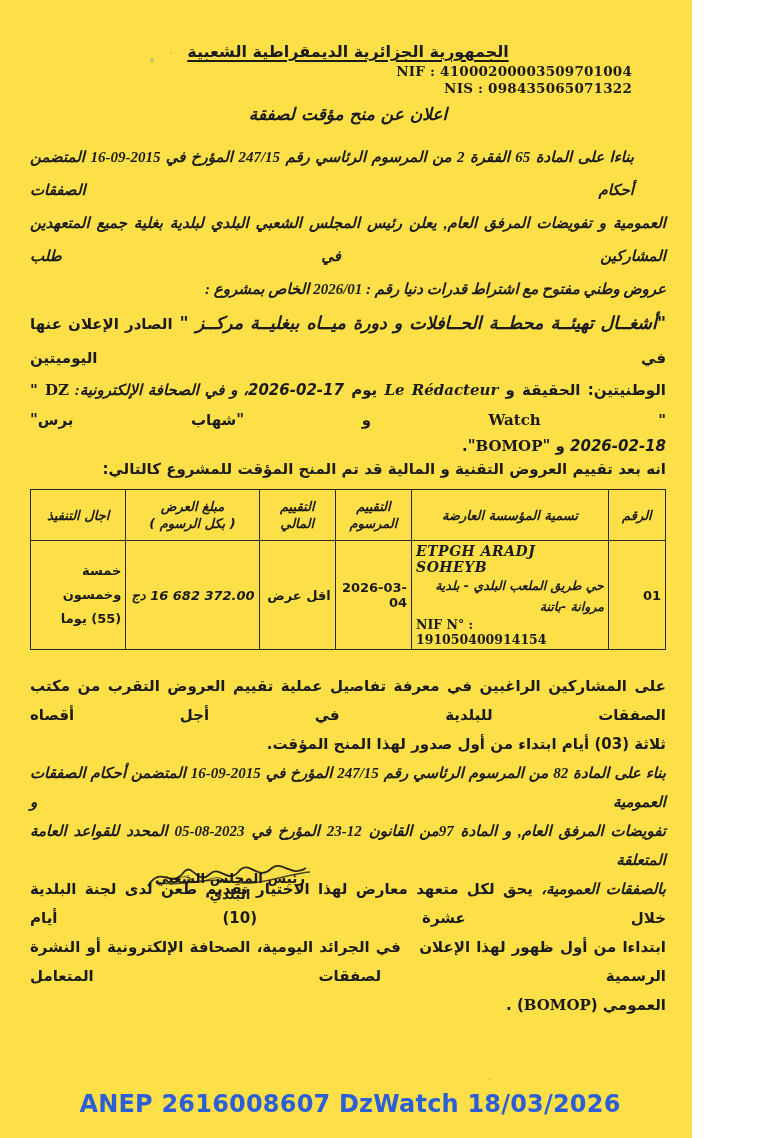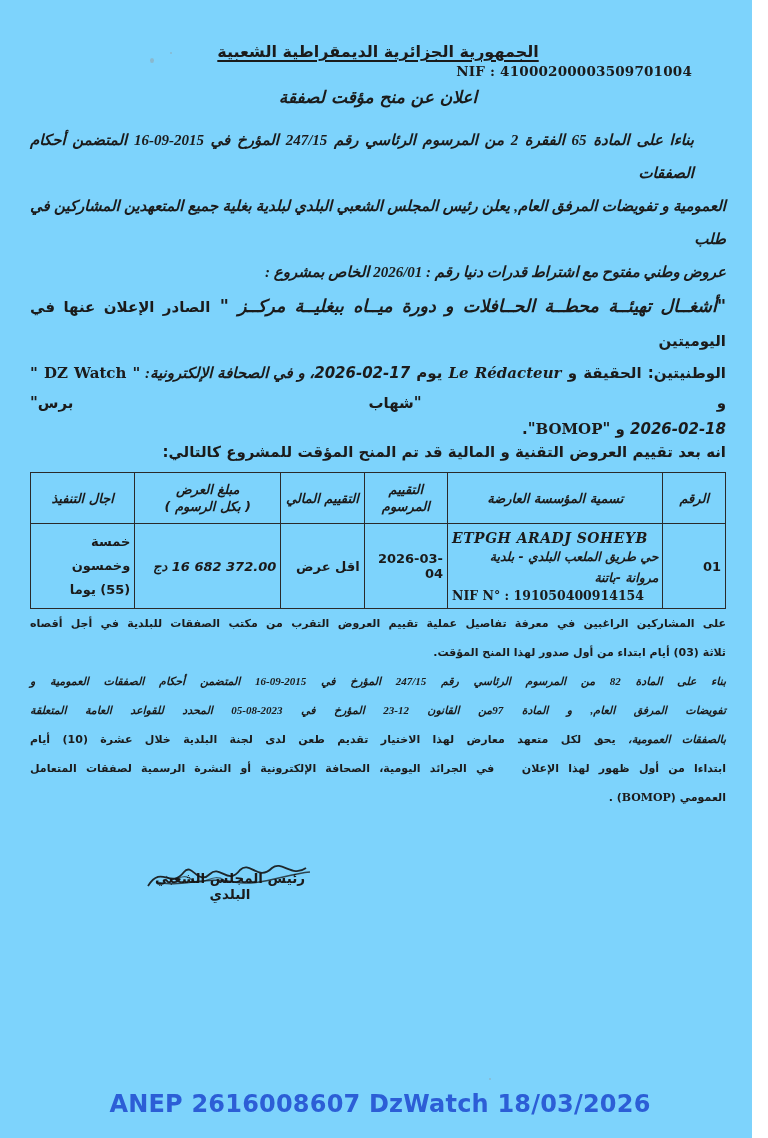--- a/index.html
+++ b/index.html
@@ -1,18 +1,18 @@
 <!DOCTYPE html>
 <html lang="ar"><head>
 <meta charset="utf-8">
 <style>
   html,body { margin:0; padding:0; background:#ffffff; }
   .page {
-    position:relative; width:752px; height:1138px; overflow:hidden;
-    background:#7dd3fc; color:#1b1b1b;
+    position:relative; width:692px; height:1138px; overflow:hidden;
+    background:#fde047; color:#1b1b1b;
     font-family:"DejaVu Sans", sans-serif;
     direction:rtl;
   }
   .content { padding:0 26px 0 30px; }
 
   .republic { margin-top:42px; text-align:center; font-weight:bold; font-size:16px; }
   .u { text-decoration:underline; text-underline-offset:3px; text-decoration-thickness:1.5px; }
 
   .admin { margin-top:26px; text-align:right; font-weight:bold; font-size:15.5px; }
   .admin-line { line-height:26px; }
@@ -44,21 +44,21 @@
   table.award th { height:46px; font-size:13px; font-weight:bold; font-style:italic; text-align:center; vertical-align:middle; line-height:17px; }
   table.award td { height:80px; vertical-align:middle; font-weight:bold; font-size:13px; }
   td.cell-num { vertical-align:top; padding-top:10px; font-size:13.5px; }
   .company-name { font-family:"DejaVu Serif", serif; font-style:italic; font-weight:bold; font-size:14px; letter-spacing:0.5px; }
   .company-addr { font-style:italic; font-size:12.5px; line-height:21px; }
   .company-nif { font-family:"DejaVu Serif", serif; font-size:12.5px; direction:ltr; }
   .cell-amount { font-style:italic; font-size:15px; }
   .cell-fin { font-size:15.5px; }
   .cell-dur { font-size:13.5px; line-height:24px; }
 
-  .closing { font-weight:bold; font-size:11px; }
+  .closing { margin-top:22px; font-weight:bold; font-size:15px; }
   .closing .line { line-height:29px; }
 
   .signature { position:absolute; left:138px; top:856px; width:184px; height:44px; text-align:center;
                font-weight:bold; font-size:13.5px; }
   .signature .sig-text { position:absolute; left:0; right:0; top:14px; }
   .signature svg { position:absolute; left:0; top:0; }
 
   .footer { position:absolute; left:8px; right:0; top:1090px; text-align:center; direction:ltr;
             font-weight:bold; font-size:24px; letter-spacing:0.2px; }
 
@@ -75,20 +75,21 @@
 
   <div class="content">
 
     <div class="republic">
       <span class="u">الجمهورية الجزائرية الديمقراطية الشعبية</span>
     </div>
 
 
     <div class="ids">
       <div class="id-line">NIF : 41000200003509701004</div>
+      <div class="id-line">NIS : 098435065071322</div>
     </div>
 
     <div class="doc-title">اعلان عن منح مؤقت لصفقة</div>
 
     <div class="intro">
       <div class="line jl itl lh33 indent">
         <span>بناءا على المادة 65 الفقرة 2 من المرسوم الرئاسي رقم </span><span class="num" dir="ltr">247/15</span><span> المؤرخ في </span><span class="num" dir="ltr">16-09-2015</span><span> المتضمن أحكام الصفقات</span>
       </div>
       <div class="line jl itl lh33">
         <span>العمومية و تفويضات المرفق العام, يعلن رئيس المجلس الشعبي البلدي لبلدية بغلية جميع المتعهدين المشاركين في طلب</span>

